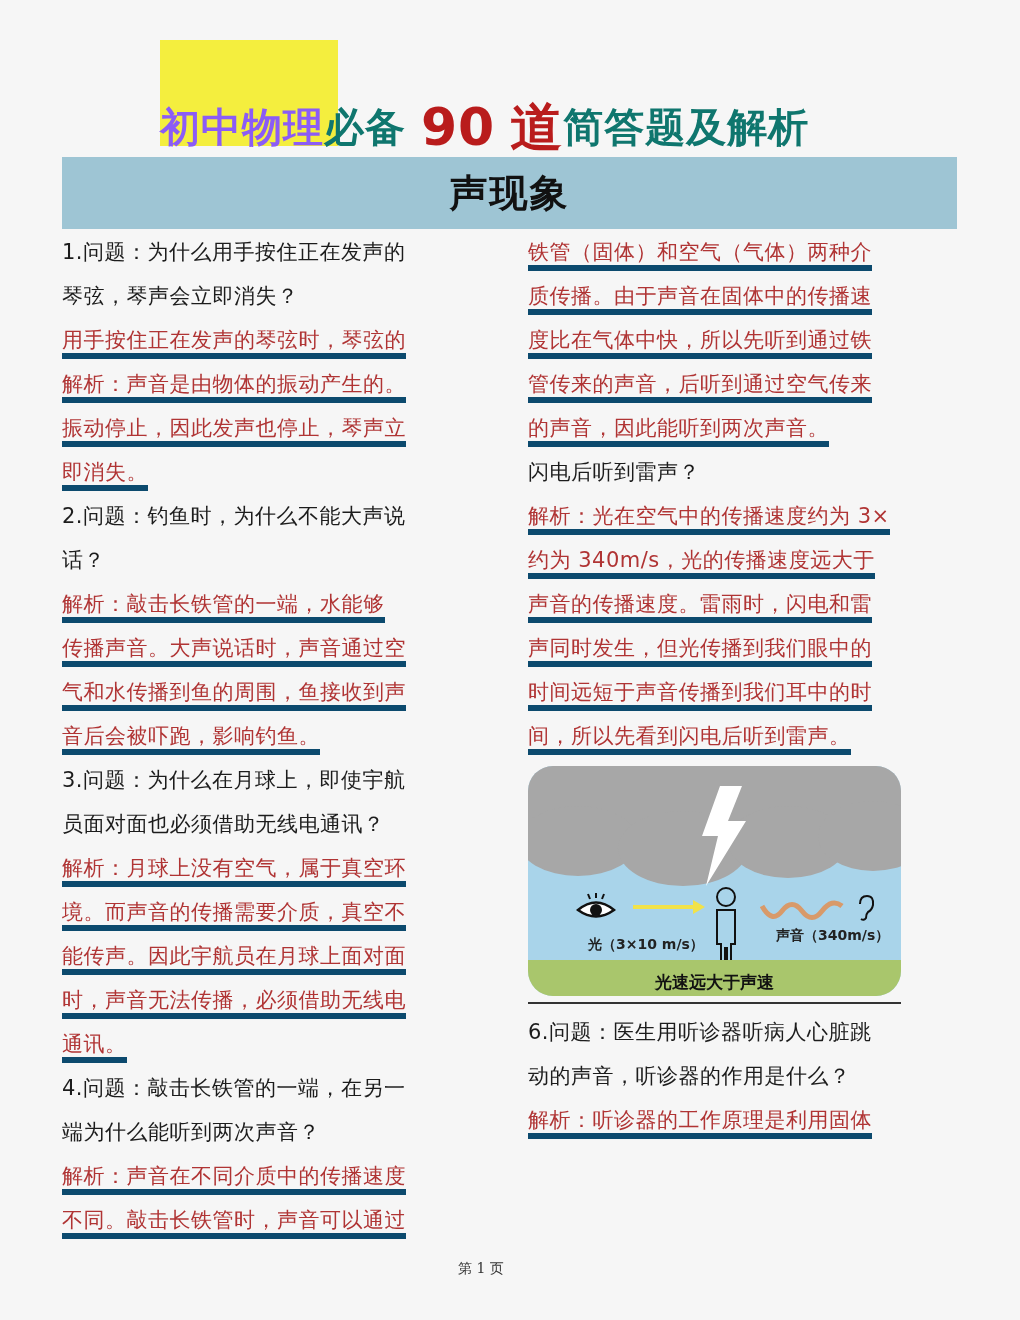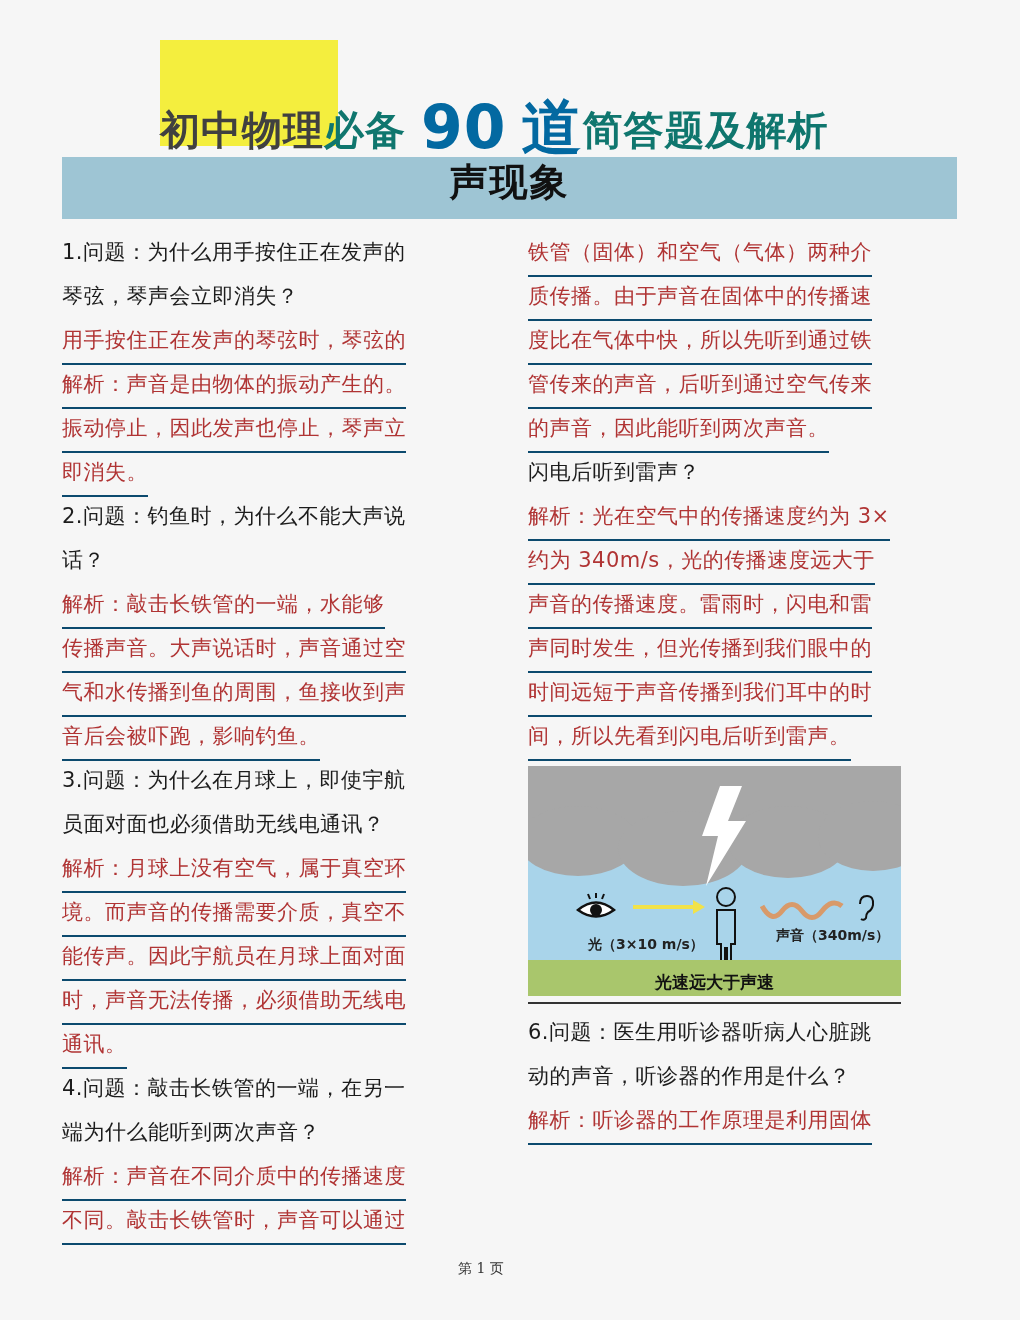--- a/index.html
+++ b/index.html
@@ -10,49 +10,49 @@
   .title-wrap {
     position: absolute; left: 160px; top: 40px; width: 700px; height: 110px;
   }
   .title-hl {
     position: absolute; left: 0; top: 0; width: 178px; height: 106px; background: #f4ee3e;
   }
   .title {
     position: absolute; left: 0; top: 62px; white-space: nowrap; font-weight: bold;
     font-size: 40px; line-height: 50px; letter-spacing: 1px;
   }
-  .title .purple { color: #404040; margin-top: 44px; }
+  .title .purple { color: #8b5cf6; margin-top: 44px; }
   .title .black { color: #0f766e; }
-  .title .red { color: #0369a1; font-size: 60px; vertical-align: -4px; }
+  .title .red { color: #b91c1c; font-size: 52px; vertical-align: -4px; }
   .title-lines {
     position: absolute; left: 0; top: 118px; width: 698px; height: 10px;
   }
   .title-lines .l1 { position: absolute; left: 0; top: 0; width: 100%; height: 3px; background: #1a1a1a; }
   .title-lines .l2 { position: absolute; left: 0; top: 6px; width: 100%; height: 3px; background: #1a1a1a; }
   .title-lines .red-seg { position: absolute; left: 282px; top: 0; width: 110px; height: 10px; background: rgba(230,130,130,0.5); }
 
   .section-bar {
-    position: absolute; left: 62px; top: 157px; width: 895px; height: 62px;
-    background: #9ec5d4; display: flex; justify-content: center;
+    position: absolute; left: 62px; top: 157px; width: 895px; height: 72px;
+    background: #9ec5d4; display: flex; align-items: center; justify-content: center;
   }
   .section-bar span { font-size: 38px; font-weight: bold; color: #111; letter-spacing: 2px; }
 
   .col { position: absolute; top: 230px; width: 430px; }
   .col.left { left: 62px; }
   .col.right { left: 528px; }
   .line {
     font-size: 21px; line-height: 44px; height: 44px; white-space: nowrap; letter-spacing: 0.5px;
   }
   .q { color: #1c1c1c; }
   .a { color: #b03434; }
-  .a span { border-bottom: 2px solid #0c4a6e; padding-bottom: 11px; }
+  .a span { border-bottom: 6px solid #0c4a6e; padding-bottom: 1px; }
 
   .illus {
     position: relative; width: 373px; height: 230px; margin-top: 8px; margin-bottom: 6px;
-    background: #a9d4ea; overflow: hidden;
+    background: #a9d4ea; overflow: hidden; border-radius: 25px;
   }
   .cloud { position: absolute; top: 0; left: 0; width: 100%; height: 75px; background: #a7a7a7; }
   .cloud-puff { position: absolute; background: #a7a7a7; border-radius: 50%; }
   .grass { position: absolute; left: 0; bottom: 0; width: 100%; height: 36px; background: #a9c66c; }
   .illus-label {
     position: absolute; font-size: 14px; font-weight: bold; color: #222;
   }
   .illus-caption {
     position: absolute; left: 0; bottom: 2px; width: 100%; text-align: center;
     font-size: 17px; font-weight: bold; color: #111; margin-top: 8px;

